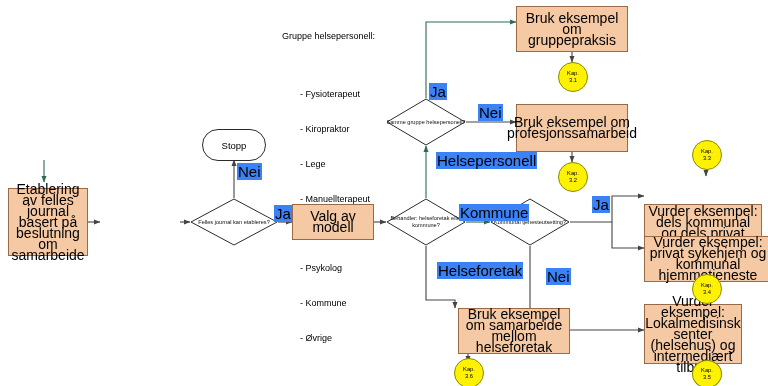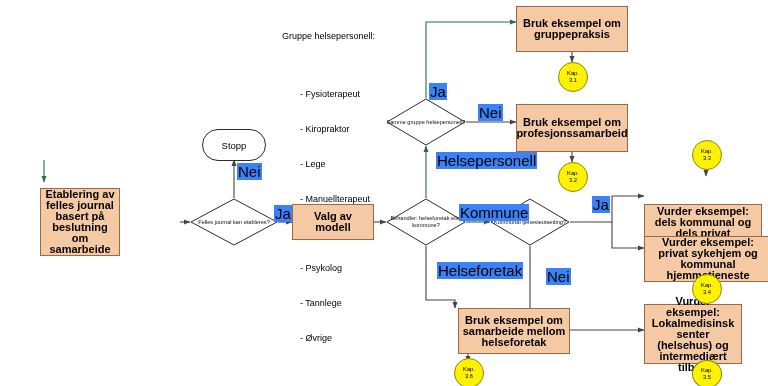--- a/index.html
+++ b/index.html
@@ -4,21 +4,21 @@
 <style>
   html,body{margin:0;padding:0;background:#ffffff;}
   body{width:768px;height:386px;overflow:hidden;
        font-family:"Liberation Sans","DejaVu Sans",sans-serif;color:#000;}
   #canvas{position:relative;width:768px;height:386px;}
   svg#wires{position:absolute;left:0;top:0;width:768px;height:386px;pointer-events:none;}
 
   .node{position:absolute;box-sizing:border-box;display:flex;align-items:center;
         justify-content:center;text-align:center;z-index:3;}
   .proc{background:#f5c9a4;border:1px solid #9a6a47;}
-  .proc .txt{font-size:11px;line-height:11px;padding:0 3px;font-weight:bold;}
+  .proc .txt{font-size:14px;line-height:11px;padding:0 3px;}
   .term{background:#ffffff;border:1px solid #2b2b2b;border-radius:999px;}
   .term .txt{font-size:9.5px;}
   .diam{background:transparent;border:none;}
   .diam .shape{position:absolute;left:0;top:0;width:100%;height:100%;}
   .diam .txt{position:relative;font-size:5.6px;line-height:7px;z-index:2;color:#111;}
   .kap{position:absolute;border-radius:50%;background:#fff200;border:1px solid #8a8a00;
        display:flex;align-items:center;justify-content:center;z-index:4;}
   .kap .txt{font-size:5.8px;line-height:6.6px;text-align:center;}
   .legend{position:absolute;z-index:3;font-size:9px;line-height:11.6px;white-space:pre;}
   .elabel{position:absolute;z-index:4;font-size:15px;background:#3b82f6;padding:0 1px;}
@@ -78,30 +78,30 @@
 
   <div class="legend" style="left:282px;top:8px;">
     <div>Gruppe helsepersonell:</div>
     <div style="padding-left:18px;">
       <div>- Fysioterapeut</div>
       <div>- Kiropraktor</div>
       <div>- Lege</div>
       <div>- Manuellterapeut</div>
       <div>- Psykiater</div>
       <div>- Psykolog</div>
-      <div>- Tannlege</div>
+      <div>- Kommune</div>
       <div>- Øvrige</div>
     </div>
   </div>
 
   <div class="node term" style="left:202px;top:129px;width:64px;height:32px;">
     <span class="txt">Stopp</span>
   </div>
 
-  <div class="node proc" style="left:8px;top:188px;width:80px;height:68px;margin-left:32px;">
+  <div class="node proc" style="left:8px;top:188px;width:80px;height:68px;">
     <span class="txt">Etablering av felles journal basert på beslutning om samarbeide</span>
   </div>
 
 
   <div class="node proc" style="left:292px;top:204px;width:82px;height:36px;">
     <span class="txt">Valg av modell</span>
   </div>
 
   <div class="node proc" style="left:516px;top:6px;width:112px;height:46px;">
     <span class="txt">Bruk eksempel om gruppepraksis</span>

